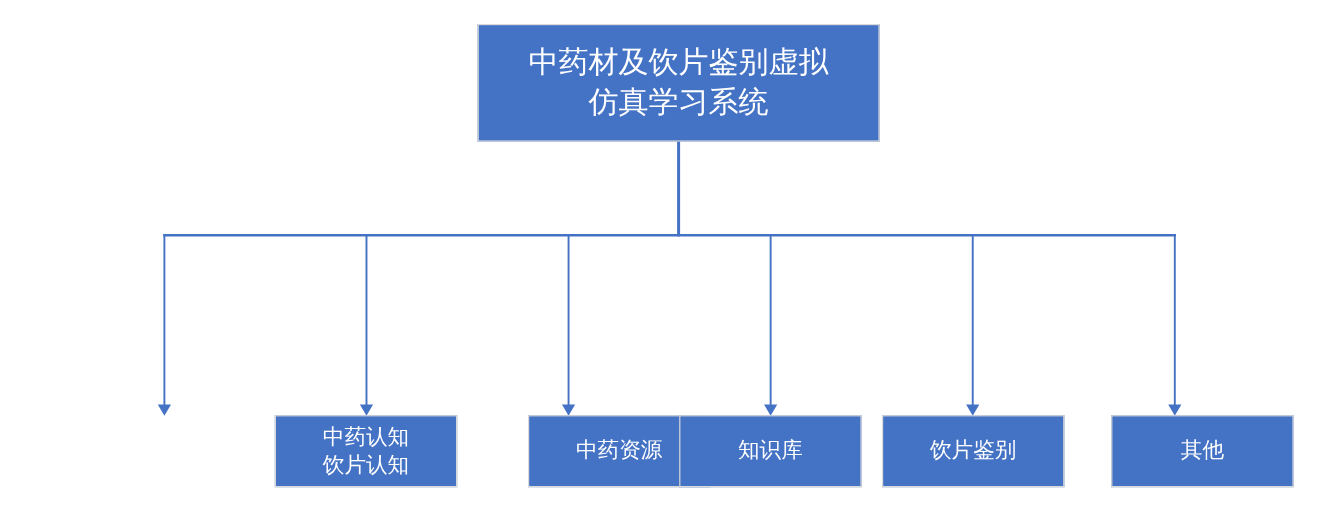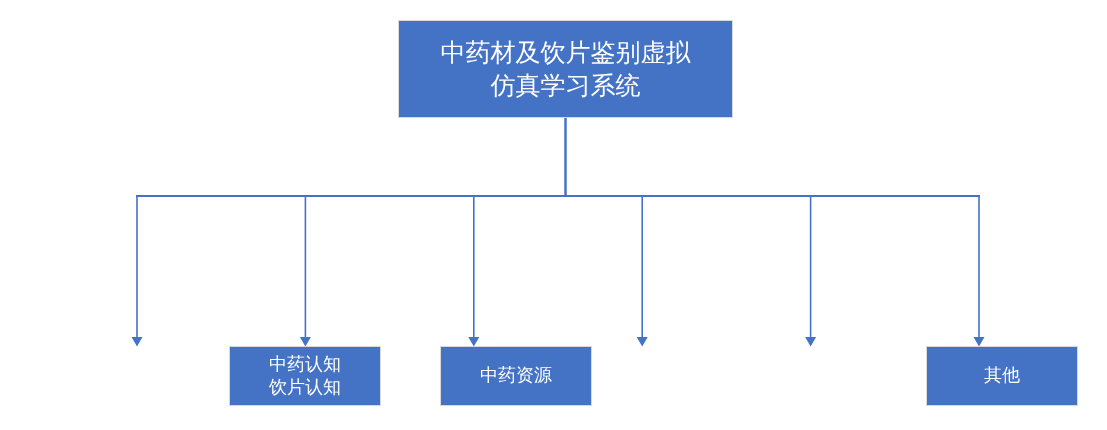--- a/index.html
+++ b/index.html
@@ -109,17 +109,23 @@
 仿真学习系统</span>
   </div>
 
   <div class="node child c1">
     <span>中药认知
 饮片认知</span>
   </div>
   <div class="node child c2">
     <span>中药资源</span>
   </div>
+  <div class="node child c3">
+    <span>知识库</span>
+  </div>
+  <div class="node child c4">
+    <span>饮片鉴别</span>
+  </div>
   <div class="node child c5">
     <span>其他</span>
   </div>
 
 </div>
 
 </body></html>

